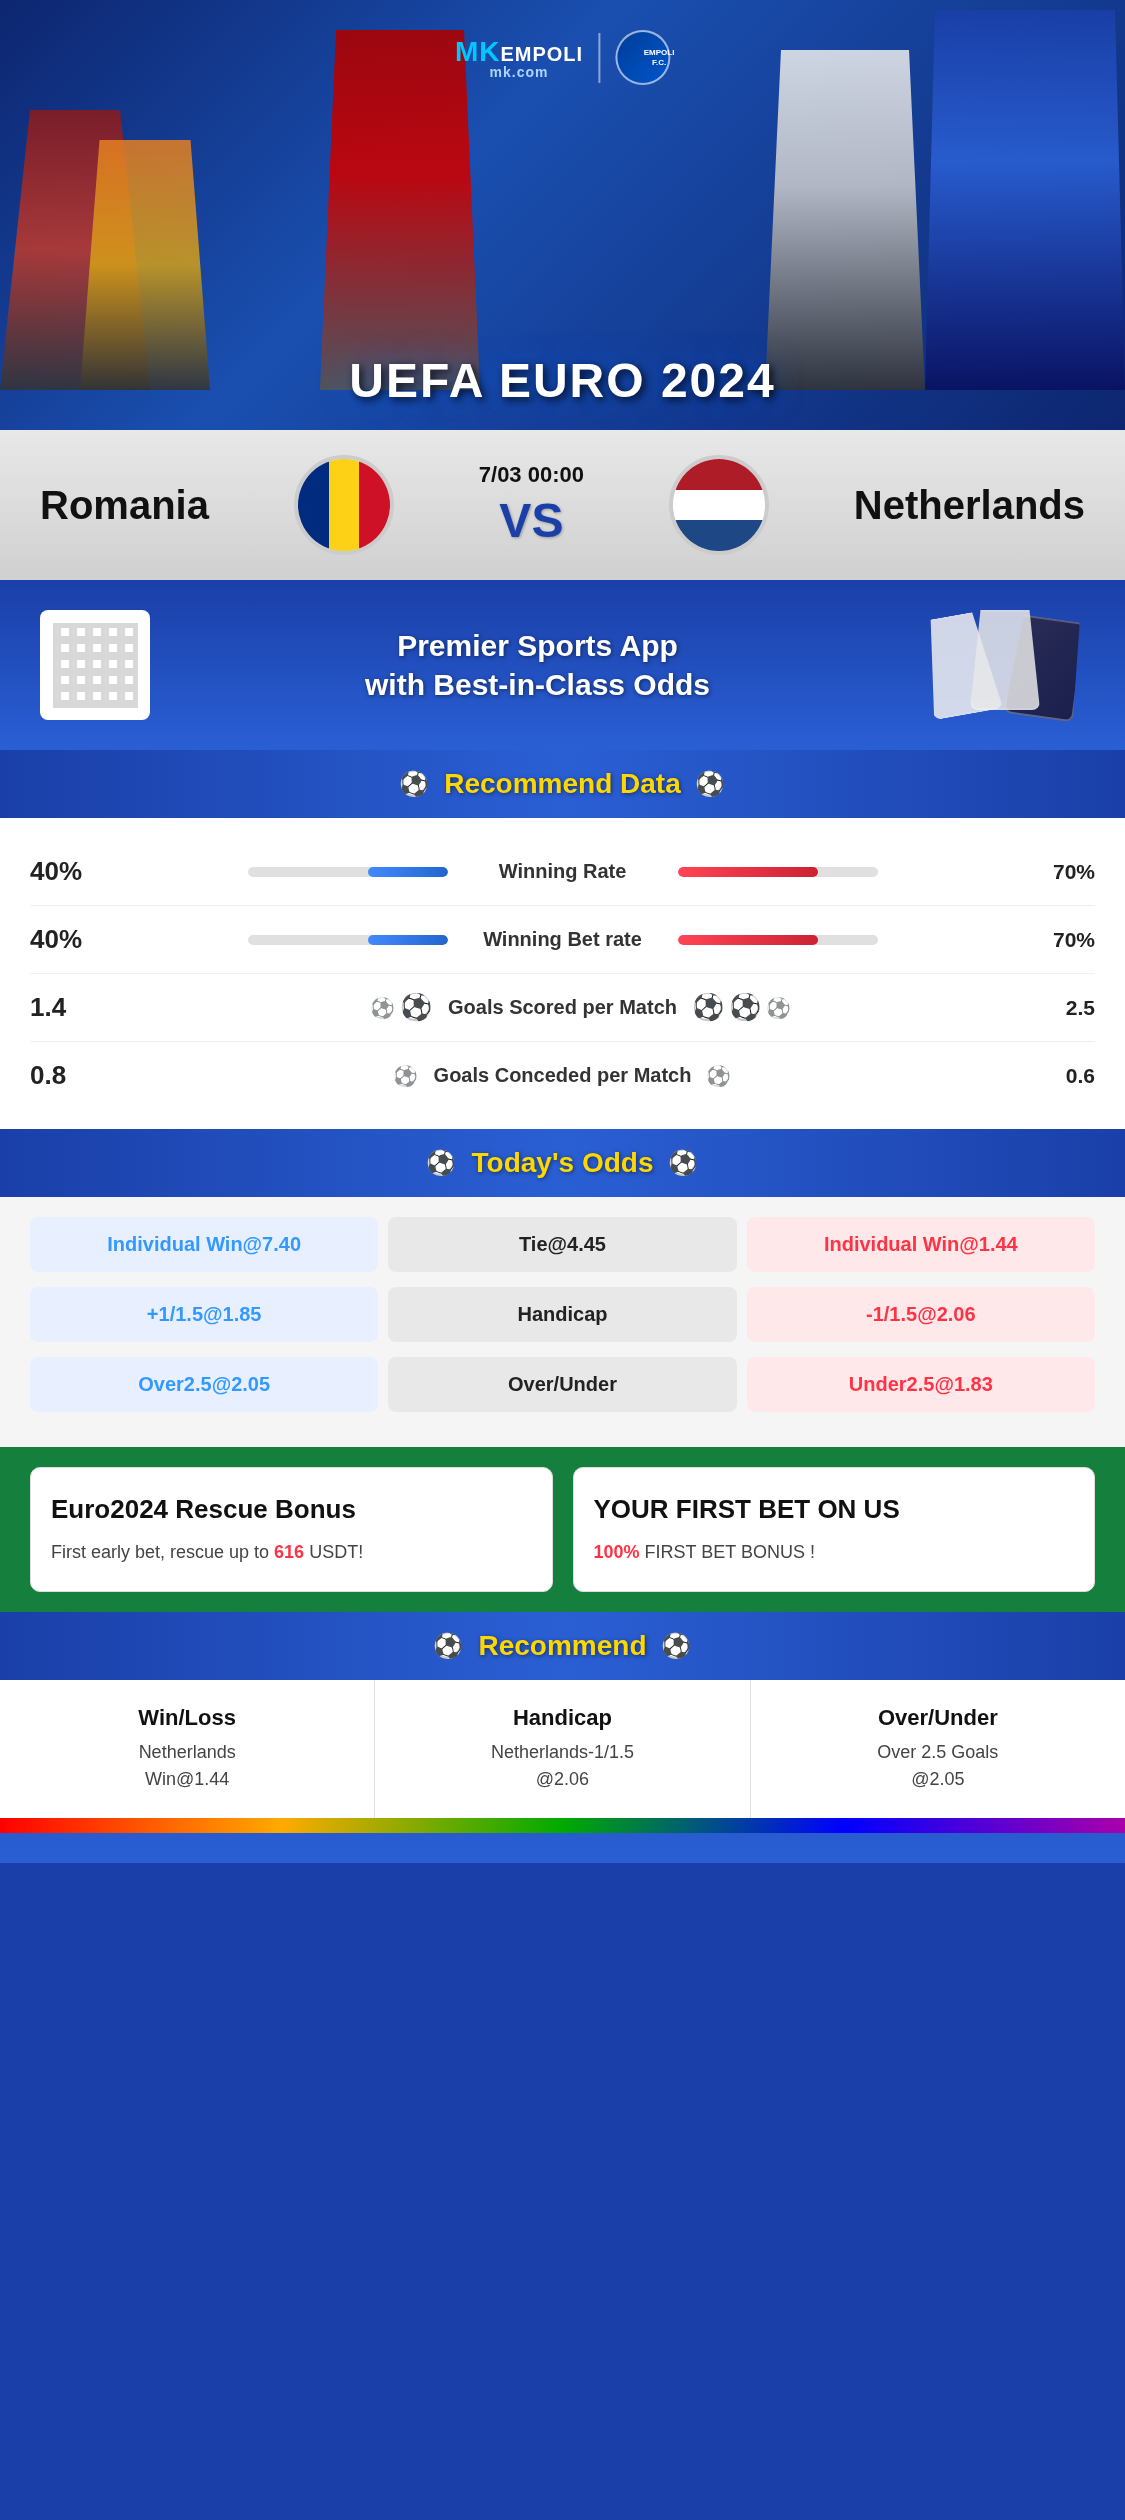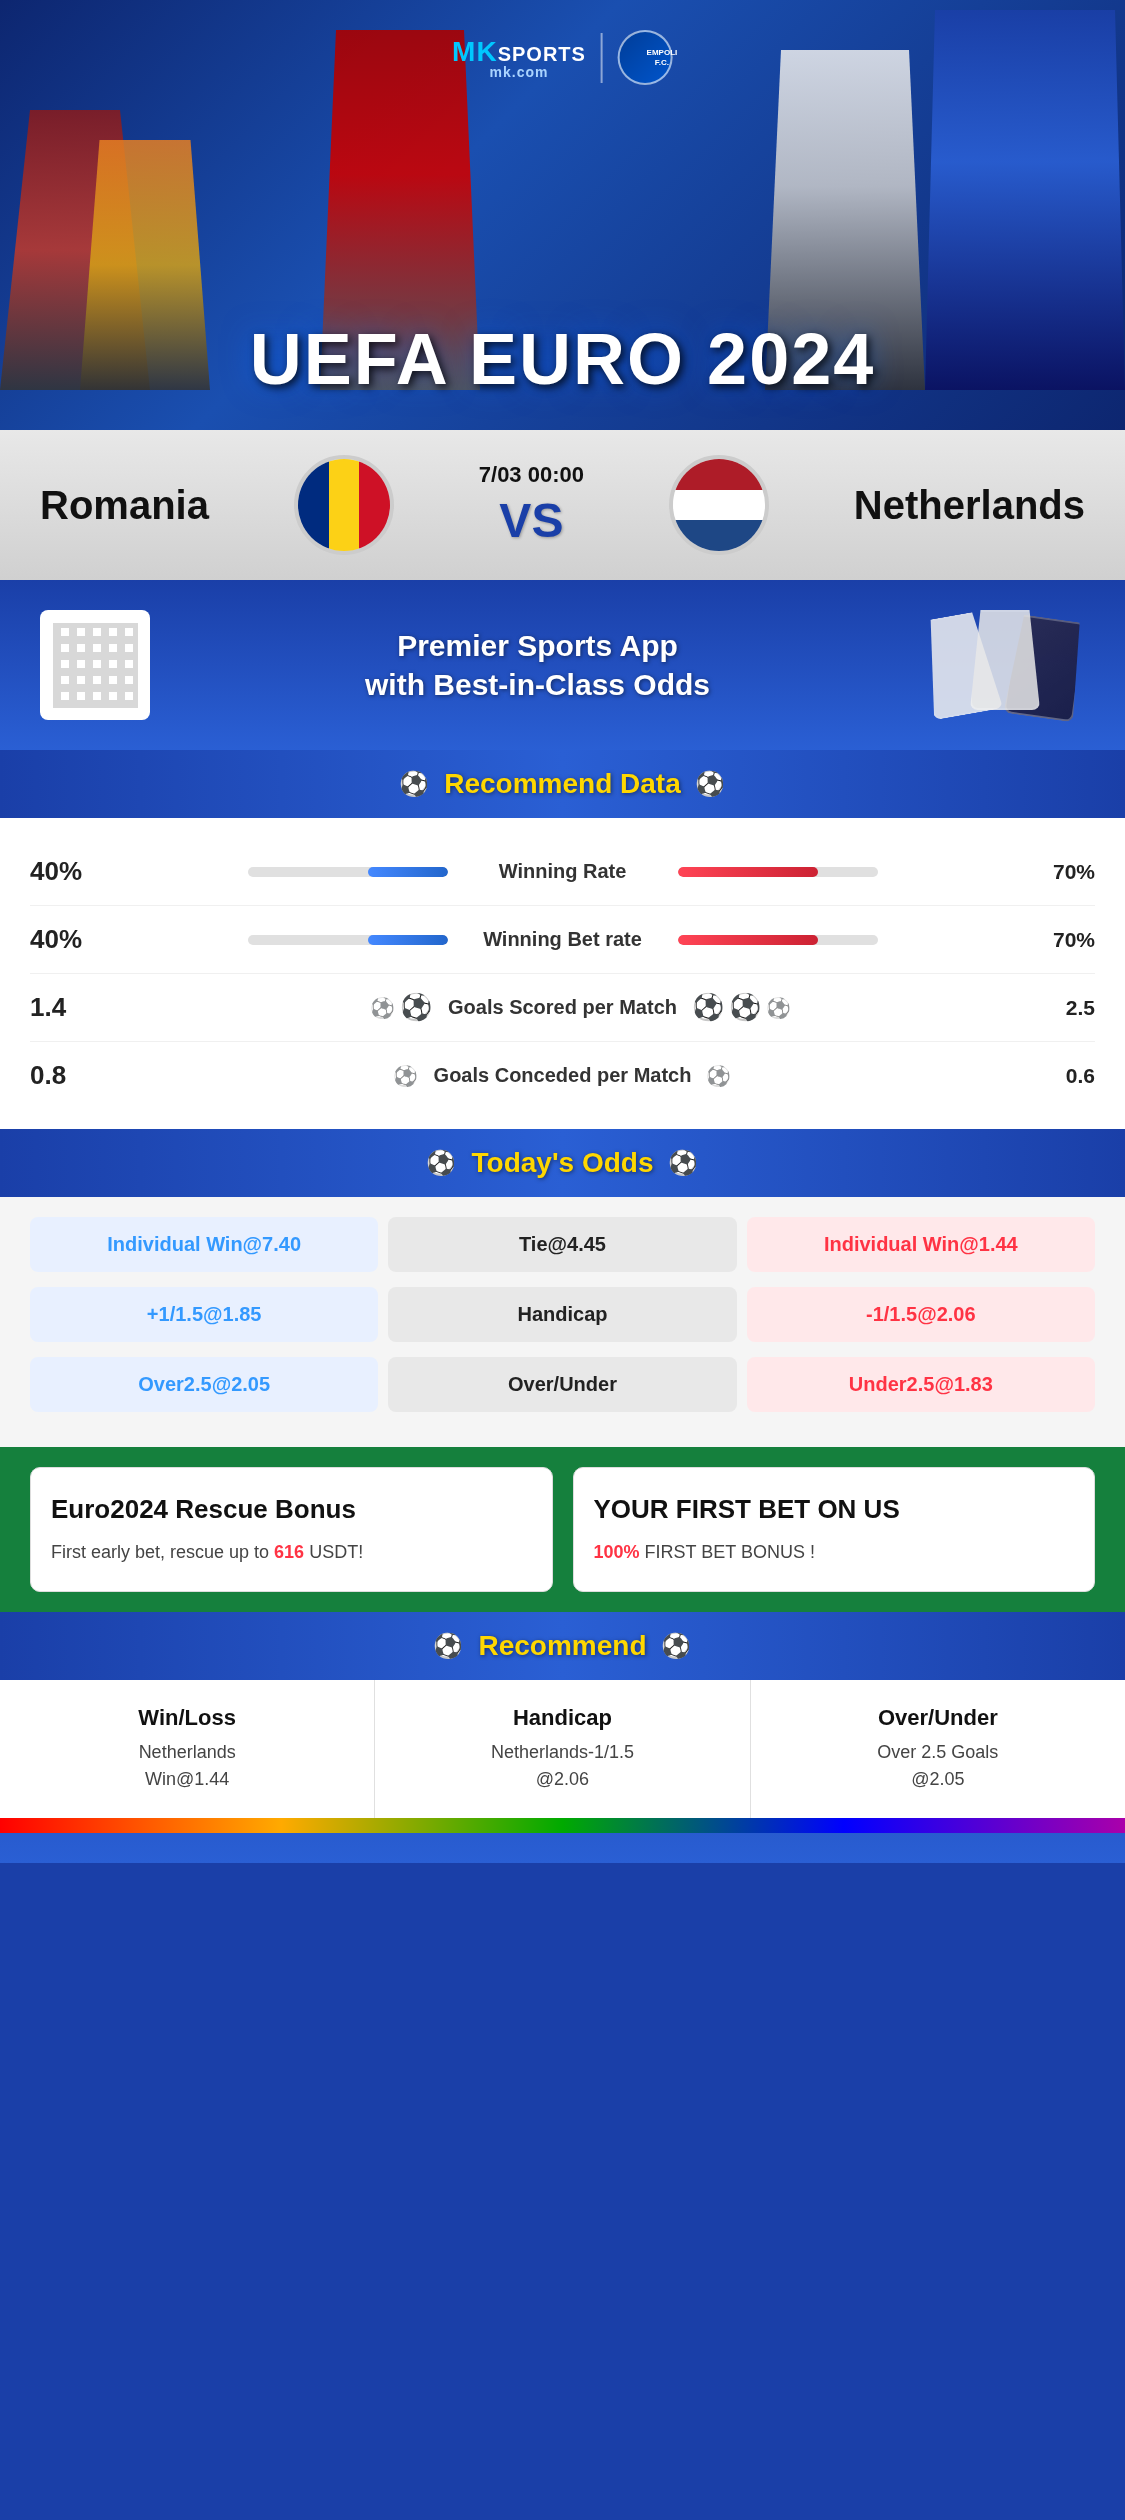--- a/index.html
+++ b/index.html
@@ -73,26 +73,26 @@
       width: 55px; height: 55px;
       background: linear-gradient(135deg, #003d99, #0055cc);
       border-radius: 50%;
       border: 2px solid rgba(255,255,255,0.6);
       display: flex; align-items: center; justify-content: center;
       color: white; font-size: 10px; font-weight: bold; text-align: center;
     }
 
     .hero-title {
       position: absolute;
-      bottom: 30px;
+      bottom: 22px;
       left: 50%;
       transform: translateX(-50%);
       z-index: 10;
       color: white;
-      font-size: 72px;
+      font-size: 48px;
       font-weight: 900;
       text-transform: uppercase;
       text-shadow: 3px 3px 8px rgba(0,0,0,0.8), 0 0 30px rgba(0,100,255,0.5);
       letter-spacing: 2px;
       white-space: nowrap;
     }
 
     
     .match-section {
       background: linear-gradient(180deg, #e8e8e8 0%, #d0d0d0 100%);
@@ -397,21 +397,21 @@
   <div class="player-silhouettes">
     <div class="player-shape p1"></div>
     <div class="player-shape p2"></div>
     <div class="player-shape p3"></div>
     <div class="player-shape p4"></div>
     <div class="player-shape p5"></div>
   </div>
 
   <div class="hero-logo">
     <div class="mksports-logo">
-      <span class="mk">MK</span><span class="sports">SPORTS</span>
+      <span class="mk">MK</span><span class="sports">EMPOLI</span>
       <span class="mkcom">mk.com</span>
     </div>
     <div class="divider-line"></div>
     <div class="empoli-badge">
       <span style="font-size:8px; line-height:1.2; text-align:center;margin-left:33px;">EMPOLI F.C.</span>
     </div>
   </div>
 
   <div class="hero-title">UEFA EURO 2024</div>
 </div>

